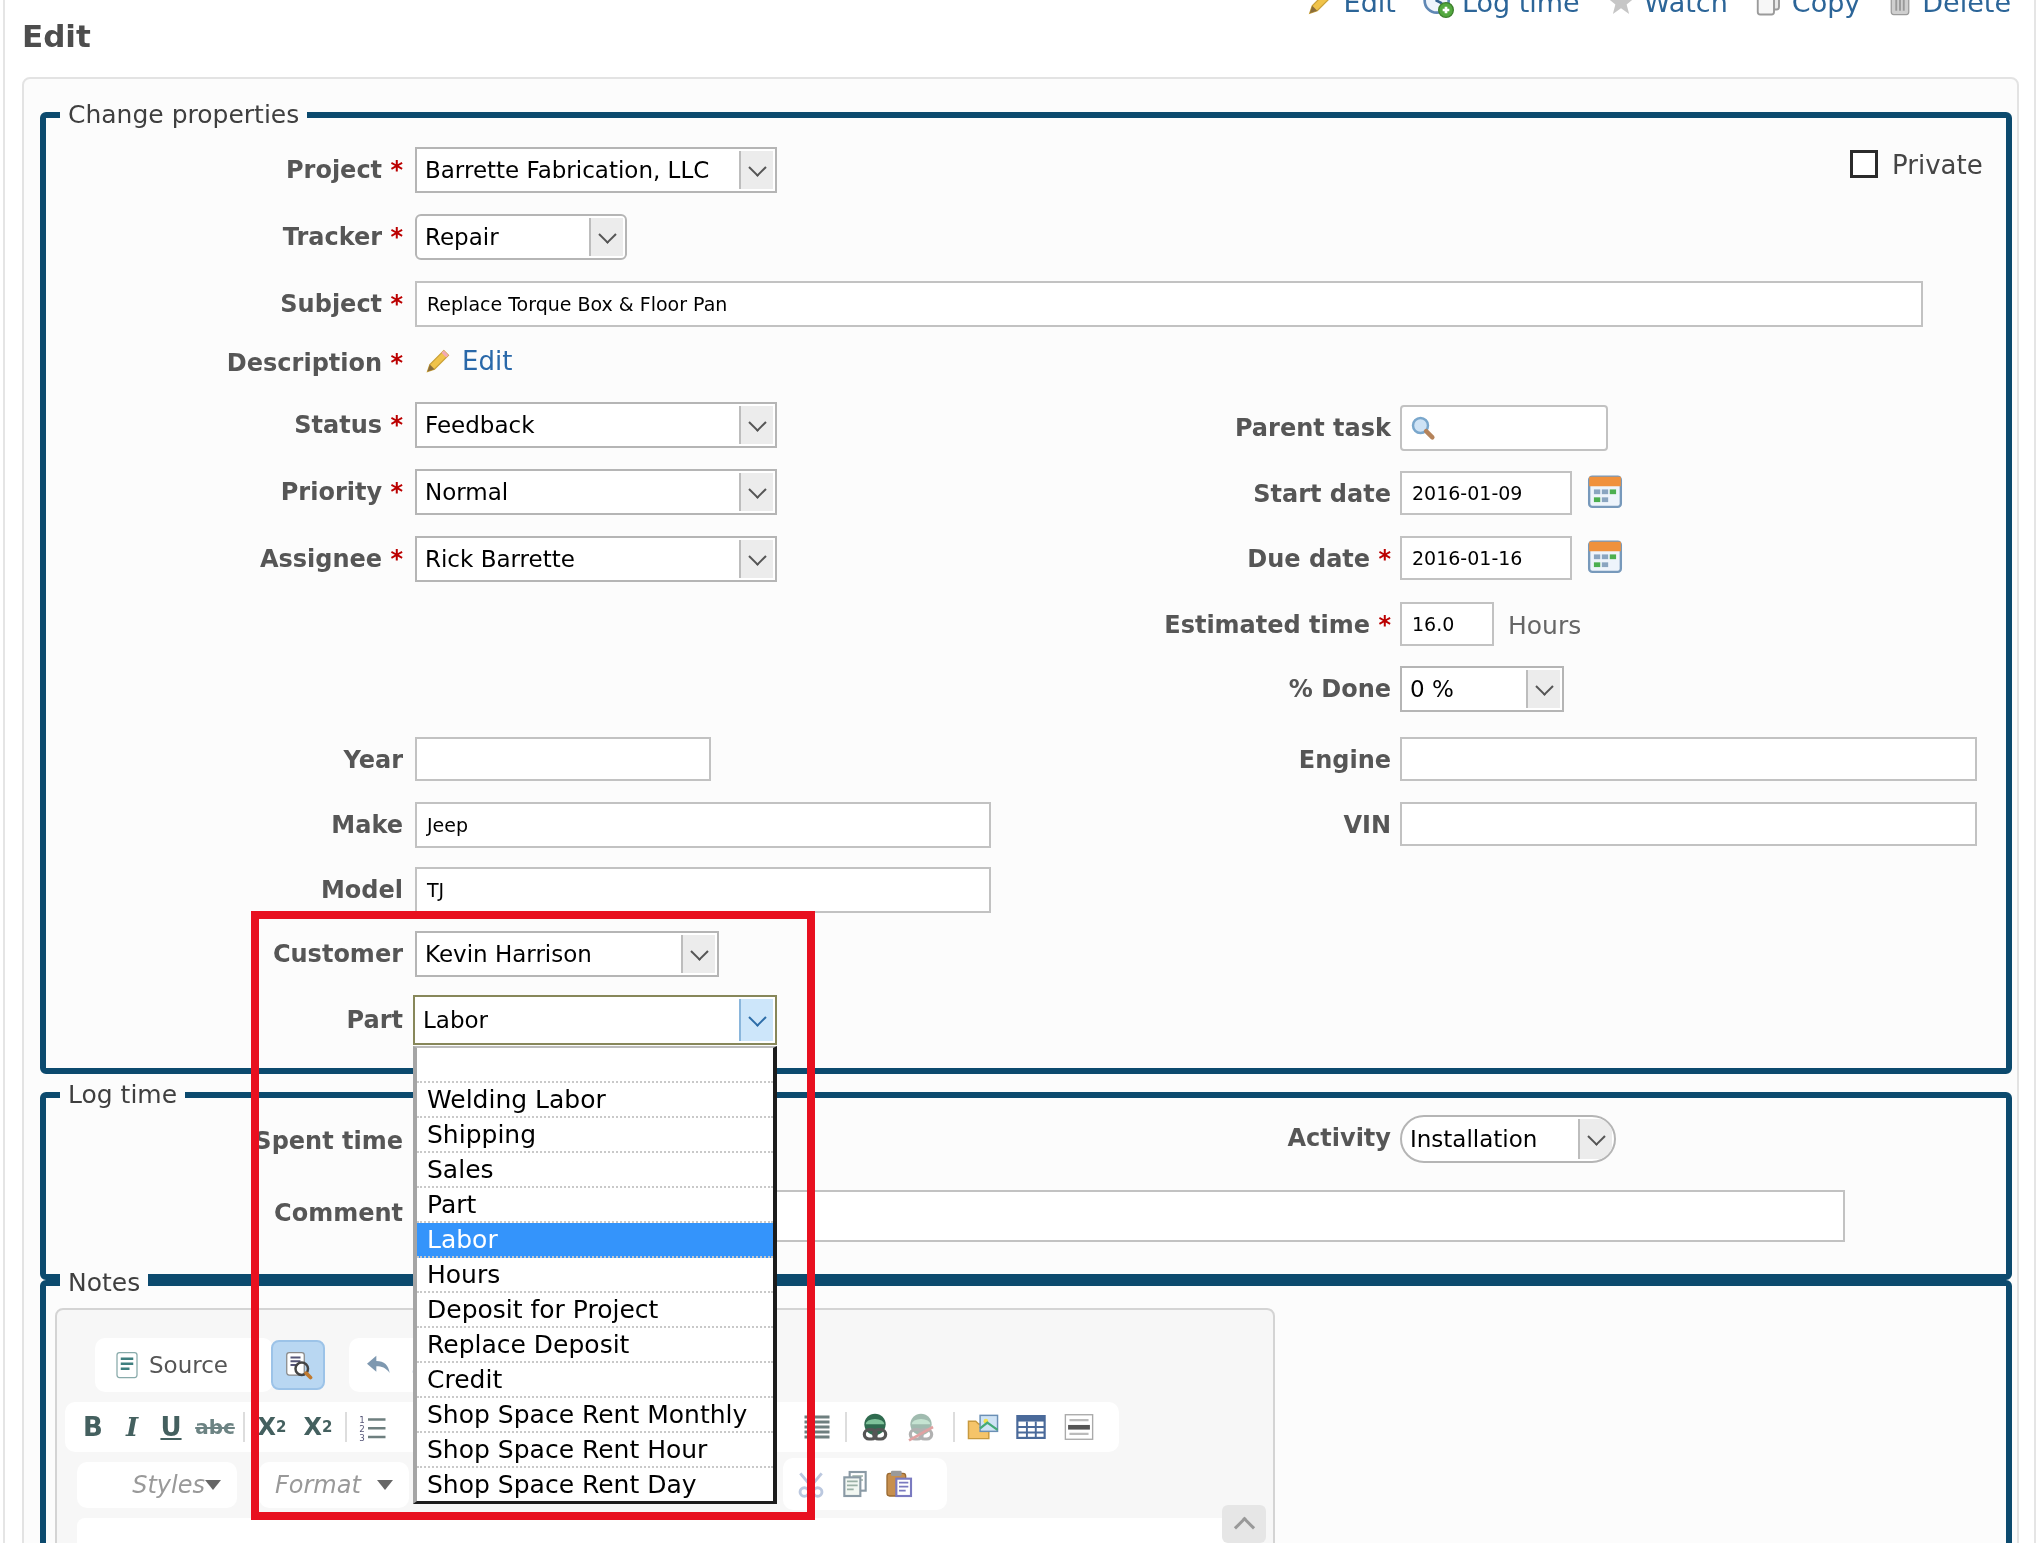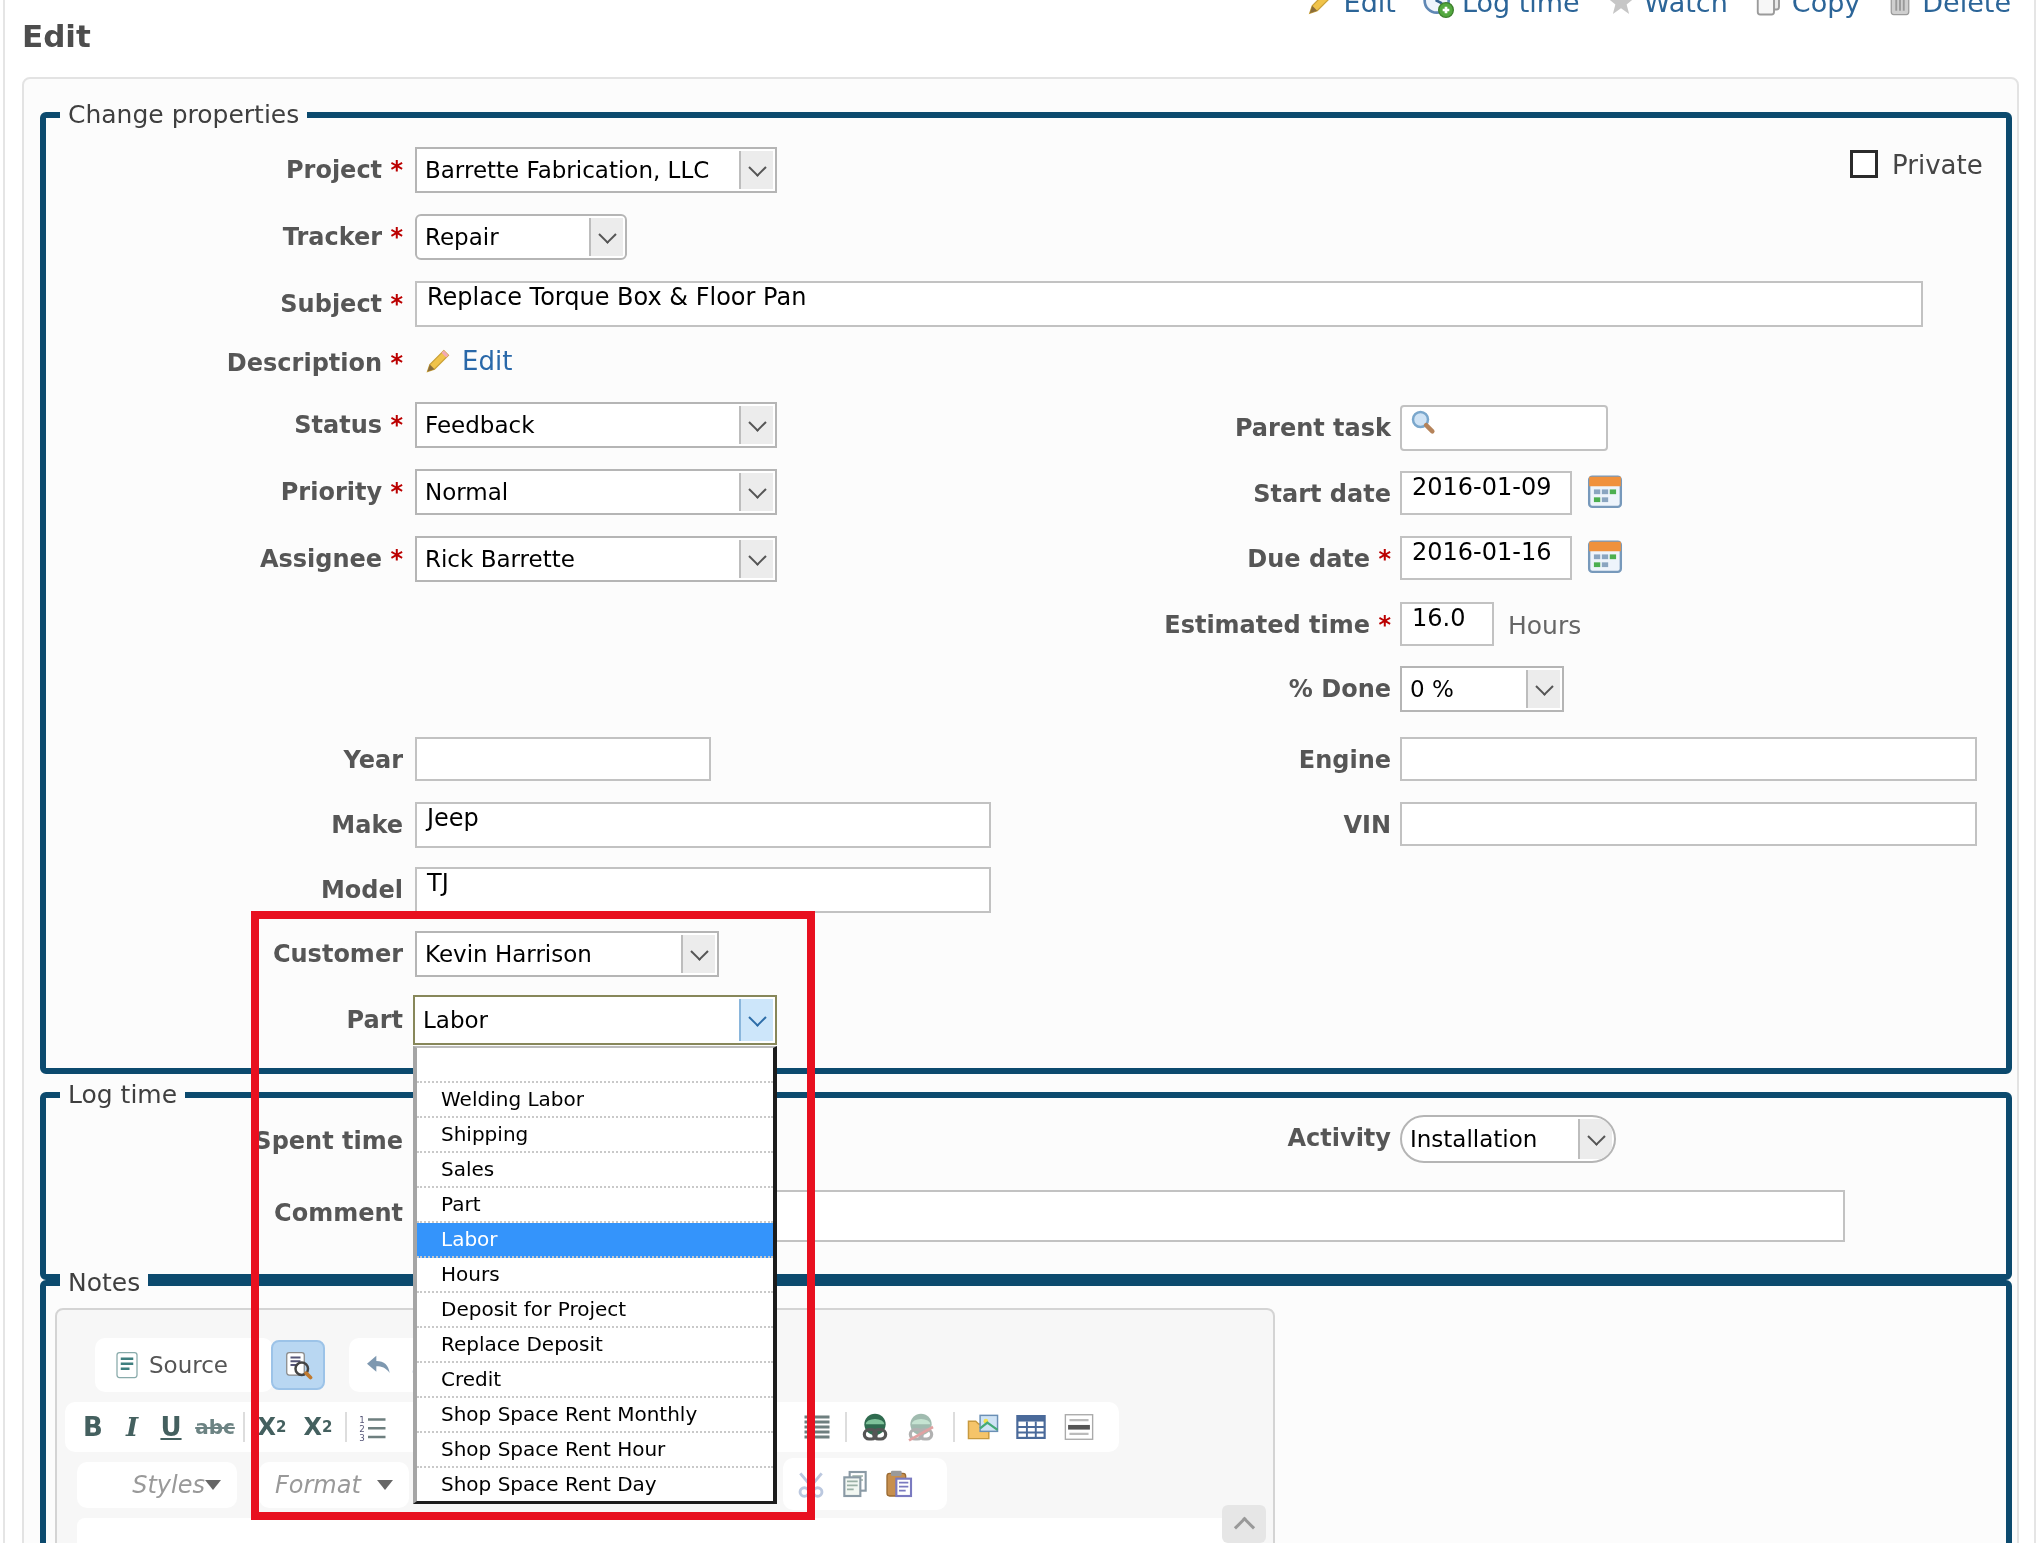--- a/index.html
+++ b/index.html
@@ -10,35 +10,35 @@
   .h2{font-size:31px;font-weight:bold;color:#4d4d4d;}
   .fs{position:absolute;border:6px solid #0c4a6e;border-radius:6px;}
   .leg{position:absolute;top:-18px;left:14px;background:#fcfcfc;padding:0 8px;
        font-size:25px;color:#3f3f3f;}
   .outerbox{position:absolute;background:#fcfcfc;border:2px solid #e3e3e3;border-radius:8px;}
   
   .lbl{position:absolute;text-align:right;font-weight:bold;color:#565656;font-size:24px;}
   .req{color:#bb0000;font-weight:bold;}
   
   .inp{position:absolute;background:#fff;border:2px solid #c2c2c2;box-sizing:border-box;
-       font-size:24px;color:#000;display:flex;align-items:flex-start;padding:0 10px;overflow:hidden;white-space:nowrap;}
+       font-size:19px;color:#000;display:flex;align-items:center;padding:0 10px;overflow:hidden;white-space:nowrap;}
   .sel{position:absolute;background:#fff;border:2px solid #b5b5b5;box-sizing:border-box;
        font-size:23px;color:#000;display:flex;align-items:center;padding:0 8px;overflow:hidden;white-space:nowrap;}
   .sbtn{position:absolute;top:2px;right:2px;bottom:2px;width:32px;background:#ececec;
         border-left:2px solid #bdbdbd;display:flex;align-items:center;justify-content:center;}
   .chev{width:11px;height:11px;border-right:2px solid #555;border-bottom:2px solid #555;
         transform:rotate(45deg) translate(-2px,-2px);}
   .sel.focused{border-color:#87875a;}
   .sel.focused .sbtn{background:#cde6fa;border-left-color:#8ab6dc;}
   .sel.focused .sbtn .chev{border-color:#2d6da8;}
   
   #ddlist{position:absolute;left:413px;top:1046px;width:364px;height:458px;background:#fff;
           border-left:4px solid #a5a5a5;border-top:2px solid #bbb;border-right:4px solid #1c1c1c;
           border-bottom:3px solid #1c1c1c;box-sizing:border-box;z-index:40;overflow:hidden;}
-  .opt{height:33px;line-height:33px;padding-left:24px;font-size:20px;color:#000;
+  .opt{height:33px;line-height:33px;padding-left:10px;font-size:25px;color:#000;
        border-bottom:2px dotted #c9c9c9;white-space:nowrap;overflow:hidden;}
   .opt.selopt{background:#3494fb;color:#fff;}
   
   #redbox{position:absolute;left:251px;top:911px;width:564px;height:609px;
           border:8px solid #e8101f;box-sizing:border-box;z-index:50;}
   
   #ctx{position:absolute;top:-14px;right:28px;display:flex;align-items:center;gap:10px;
        font-size:27px;color:#2c6598;z-index:10;white-space:nowrap;}
   #ctx .ctxitem{display:flex;align-items:center;gap:8px;margin-left:16px;}
   #ctx a{color:#2c6598;text-decoration:none;}

